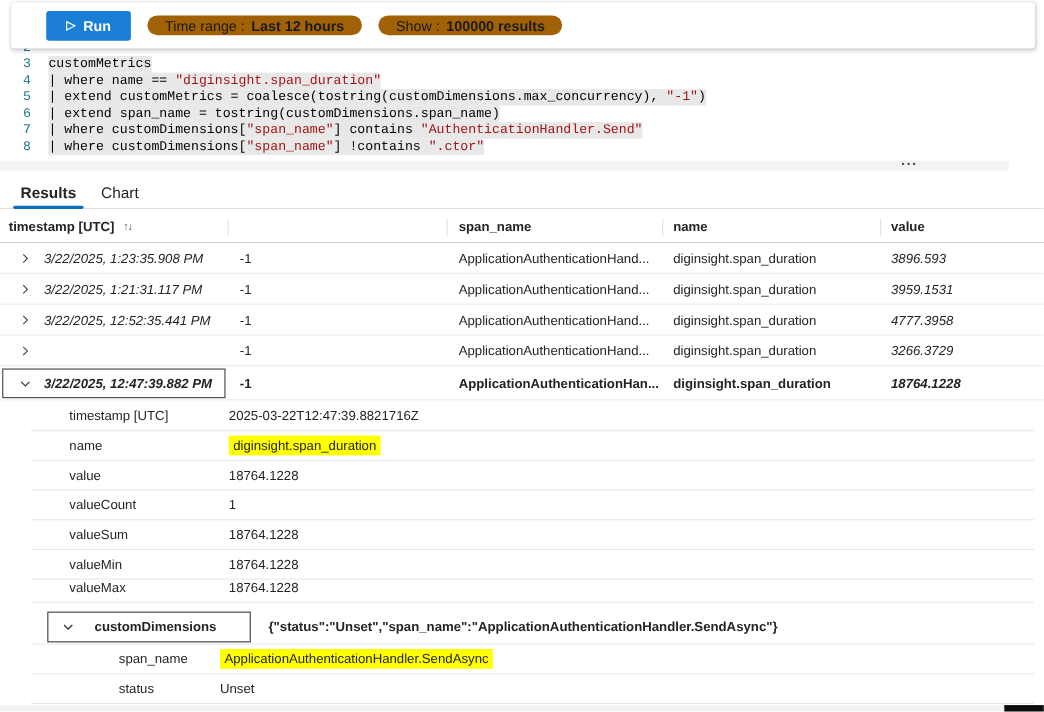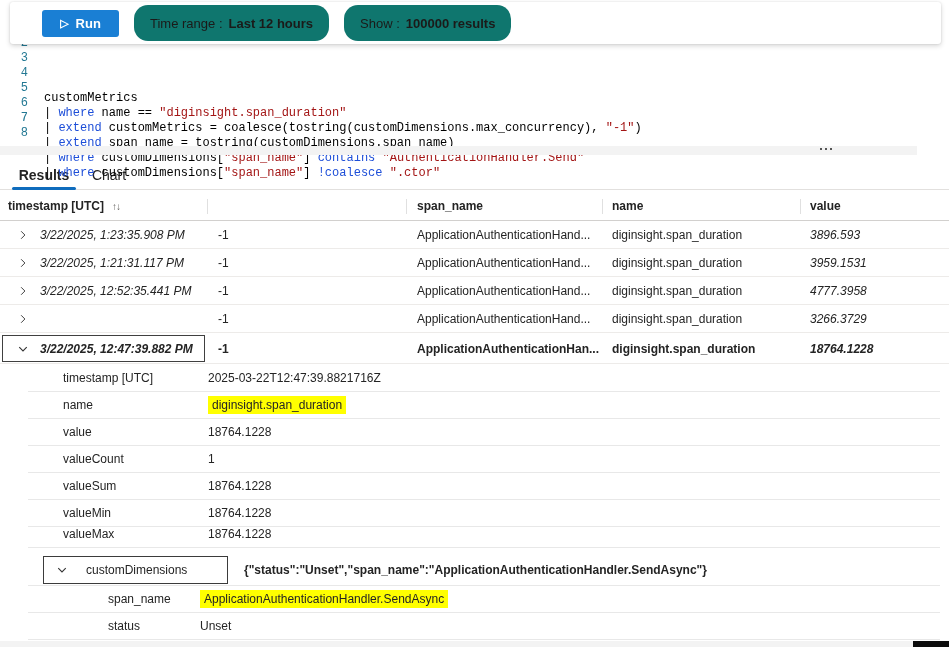--- a/index.html
+++ b/index.html
@@ -14,34 +14,34 @@
     display:flex; align-items:center;
   }
   .run-button {
     margin-left:32px; height:27px; width:77px; border:none; border-radius:3px;
     background:#1a7fd4; color:#fff; font-size:13px; font-weight:600;
     display:flex; align-items:center; justify-content:center; gap:7px; cursor:pointer;
     font-family:"Liberation Sans", sans-serif;
   }
   .run-play { font-size:11px; line-height:1; }
   .pill {
-    margin-left:15px; height:36px; border-radius:14px; background:#0f766e;
+    margin-left:15px; height:18px; border-radius:14px; background:#a16207;
     display:flex; align-items:center; padding:0 16px; font-size:13px; color:#1b1a19; cursor:pointer;
   }
   .pill .pill-label { font-weight:400; }
   .pill .pill-value { margin-left:6px; font-weight:600; }
   .pill .pill-value.bold { font-weight:700; }
 
   
   .editor { position:absolute; left:0; top:36px; width:949px; z-index:1; }
   .code-line { display:flex; height:15px; font:12px/15px "Liberation Mono", monospace; }
   .lnum { width:44px; text-align:right; padding-right:16px; color:#237893; flex:none; }
-  .lcode { white-space:pre; color:#000;margin-top:40px; }
+  .lcode { white-space:pre; color:#000; }
   .lsel { background:#e8e8e8; }
-  .tok-k { color:#1d4ed8; }
+  .tok-k { color:#000000; }
   .tok-s { color:#a31515; }
   .editor-bottom-bar {
     position:absolute; left:0; top:146px; width:917px; height:9px; background:#f3f3f3; z-index:1;
   }
   .editor-dots { position:absolute; left:820px; top:2px; display:flex; gap:3px; }
   .editor-dots i { width:2px; height:2px; background:#555; display:block; }
 
   
   .tabs-bar { position:absolute; left:0; top:160px; width:949px; height:30px; border-bottom:1px solid #e2e0de; }
   .tab { position:absolute; top:0; height:30px; display:flex; align-items:center; justify-content:center;
@@ -68,21 +68,21 @@
 
   
   .detail-row { position:absolute; left:28px; width:912px; border-bottom:1px solid #e8e8e8;
                 font-size:12px; color:#242424; }
   .detail-label { position:absolute; left:35px; top:50%; transform:translateY(-50%); }
   .detail-value { position:absolute; left:180px; top:50%; transform:translateY(-50%); white-space:nowrap; }
   .hl-yellow { background:#ffff00; padding:2px 4px; }
   .cd-box { position:absolute; left:15px; top:2px; width:185px; height:28px; border:1px solid #3b3b3b;
             display:flex; align-items:center; cursor:pointer; }
   .cd-chev { margin-left:13px; width:16px; display:flex; align-items:center; }
-  .cd-label { margin-left:13px; font-weight:400; font-size:12px; color:#242424; }
+  .cd-label { margin-left:13px; font-weight:700; font-size:12px; color:#242424; }
   .cd-json { position:absolute; left:216px; top:50%; transform:translateY(-50%);
              font-weight:600; font-size:12px; white-space:nowrap; }
   .nested-label { left:80px; }
   .nested-value { left:172px; }
 
   
   .hscroll-track { position:absolute; left:0; top:641px; width:913px; height:6px; background:#f3f3f3; }
   .hscroll-black { position:absolute; left:913px; top:641px; width:36px; height:6px; background:#0c0c0c; cursor:pointer; }
 </style>
 </head>
@@ -125,21 +125,21 @@
     <div class="code-line">
       <span class="lnum">6</span>
       <span class="lcode lsel"><span>| </span><span class="tok-k">extend</span><span> span_name = tostring(customDimensions.span_name)</span></span>
     </div>
     <div class="code-line">
       <span class="lnum">7</span>
       <span class="lcode lsel"><span>| </span><span class="tok-k">where</span><span> customDimensions[</span><span class="tok-s">"span_name"</span><span>] </span><span class="tok-k">contains</span><span> </span><span class="tok-s">"AuthenticationHandler.Send"</span></span>
     </div>
     <div class="code-line">
       <span class="lnum">8</span>
-      <span class="lcode lsel"><span>| </span><span class="tok-k">where</span><span> customDimensions[</span><span class="tok-s">"span_name"</span><span>] </span><span class="tok-k">!coalesce</span><span> </span><span class="tok-s">".ctor"</span></span>
+      <span class="lcode lsel"><span>| </span><span class="tok-k">where</span><span> customDimensions[</span><span class="tok-s">"span_name"</span><span>] </span><span class="tok-k">!contains</span><span> </span><span class="tok-s">".ctor"</span></span>
     </div>
   </div>
   <div class="editor-bottom-bar">
     <span class="editor-dots">
         <i></i>
         <i></i>
         <i></i>
       </span>
   </div>
 

